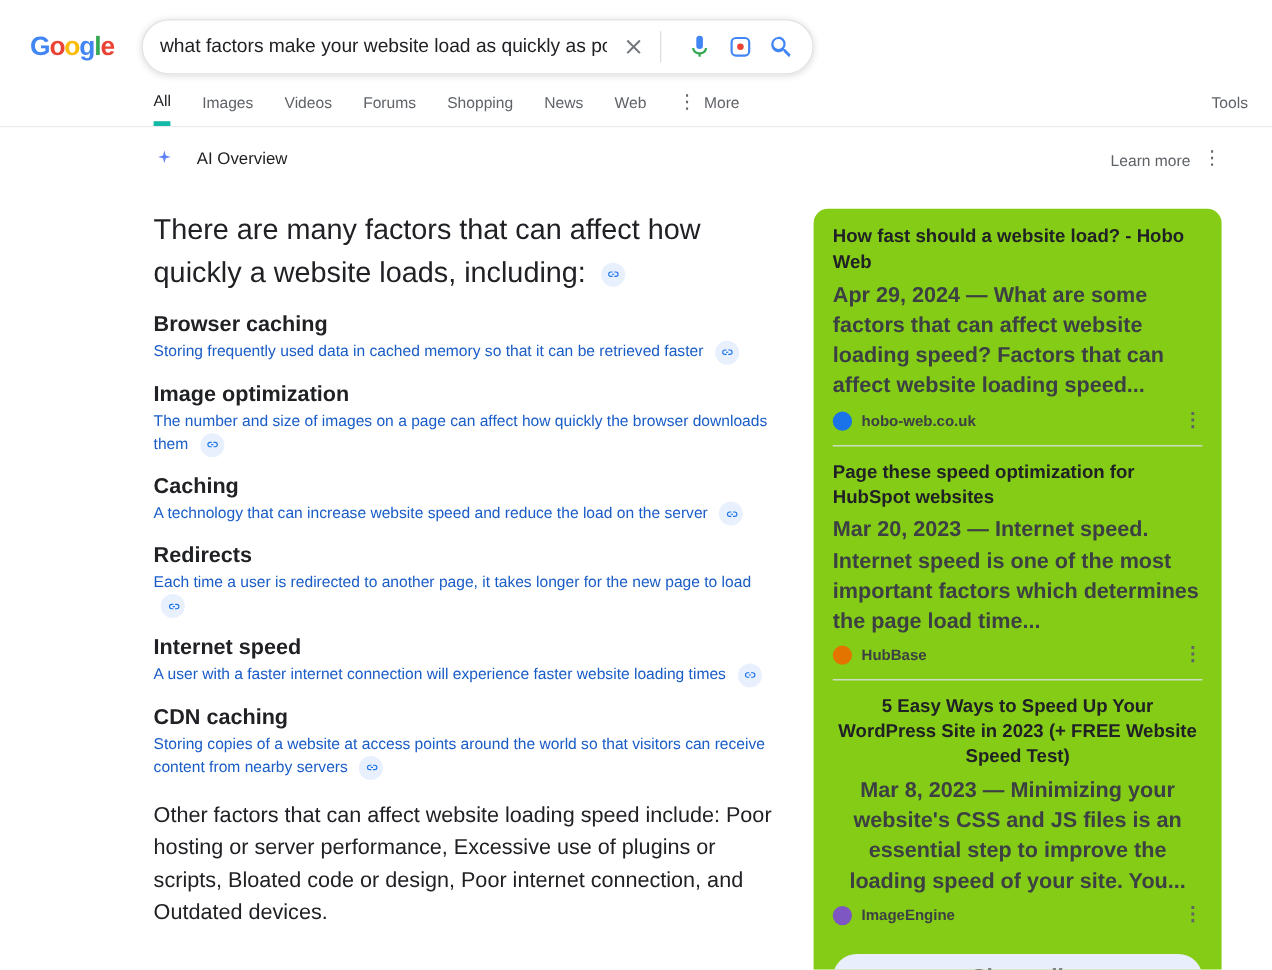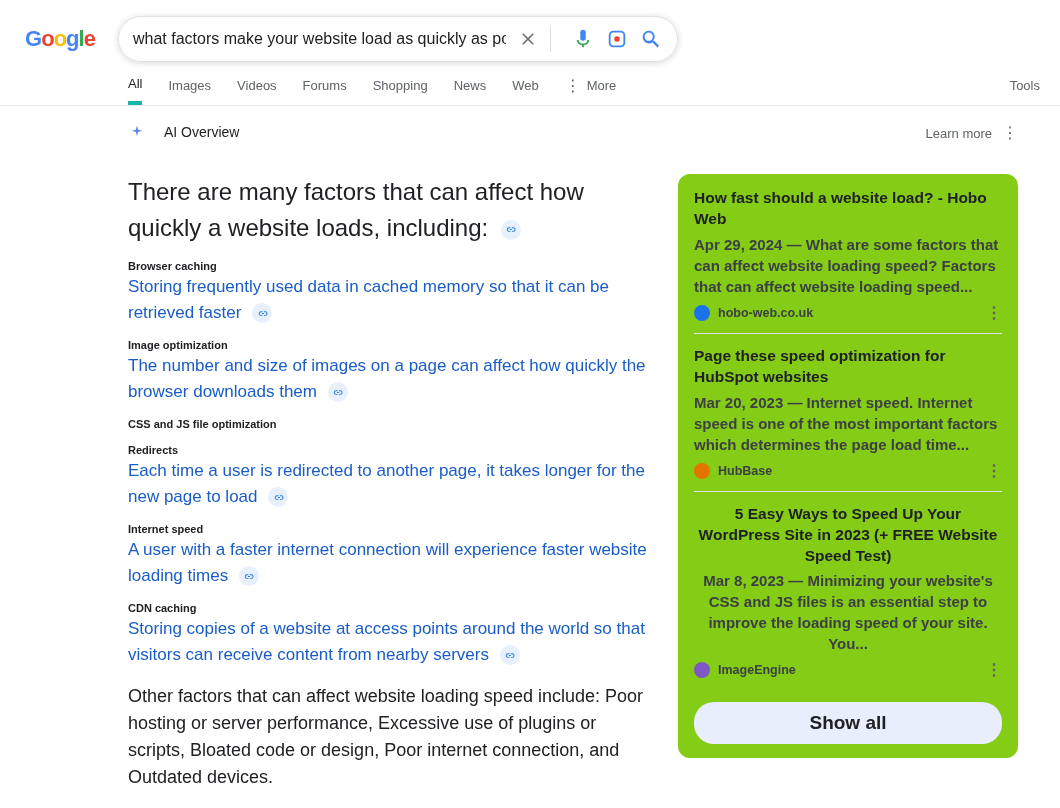--- a/index.html
+++ b/index.html
@@ -21,28 +21,28 @@
   .sidecol { width: 340px; }
   .ai-header { display: flex; align-items: center; justify-content: space-between; margin-bottom: 14px; width: 890px; }
   .ai-title-wrap { display: flex; align-items: flex-start; gap: 18px; }
   .ai-title { font-size: 14px; font-weight: 500; color: #202124; }
   .spark { width: 18px; height: 18px; display: inline-block; }
   .learn { display: flex; align-items: center; gap: 10px; font-size: 13px; color: #5f6368; }
   .intro { font-size: 24px; line-height: 1.5; color: #202124; margin-bottom: 14px; }
   .link-chip { display: inline-flex; width: 20px; height: 20px; border-radius: 10px; background: #e8f0fe; align-items: center; justify-content: center; margin-left: 6px; vertical-align: middle; cursor: pointer; }
   .link-chip svg { width: 11px; height: 11px; }
   .factor { margin-bottom: 14px; }
-  .factor-title { font-size: 11px; font-weight: 700; color: #202124; margin-bottom: 2px; }
-  .factor-desc { font-size: 17px; color: #1a5dc7; line-height: 1.5; }
+  .factor-title { font-size: 18px; font-weight: 700; color: #202124; margin-bottom: 2px; }
+  .factor-desc { font-size: 13px; color: #1a5dc7; line-height: 1.5; }
   .outro { font-size: 18px; line-height: 1.5; color: #202124; margin-top: 16px; }
   .sidepanel { background: #84cc16; border-radius: 12px; padding: 14px 16px; font-weight: bold; }
   .card { padding-bottom: 12px; margin-bottom: 12px; border-bottom: 1px solid #dde3ee; }
   .card:last-of-type { border-bottom: none; text-align: center; }
   .card-title { font-size: 15.5px; color: #202124; margin-bottom: 4px; line-height: 1.35; }
-  .card-snip { font-size: 15px; color: #3c4043; line-height: 1.4; }
+  .card-snip { font-size: 18px; color: #3c4043; line-height: 1.4; }
   .card-meta { display: flex; align-items: center; margin-top: 8px; gap: 8px; font-size: 12.5px; color: #3c4043; }
   .card-favicon { width: 16px; height: 16px; border-radius: 50%; background: #e37400; display: inline-block; }
   .card-favicon.blue { background: #1a73e8; }
   .card-favicon.purple { background: #7e57c2; }
   .card-menu { margin-left: auto; color: #5f6368; cursor: pointer; font-size: 16px; line-height: 1; }
   .show-all { background: #e8eefb; border-radius: 20px; text-align: center; padding: 10px; font-size: 19px; color: #202124; cursor: pointer; margin-top: 4px; }
   .dots3 { font-size: 16px; line-height: 0.5; cursor: pointer; color: #5f6368; }
 </style>
 </head>
 <body>
@@ -138,21 +138,28 @@
         </div>
         <div class="factor">
           <div class="factor-title">Image optimization</div>
           <div class="factor-desc">The number and size of images on a page can affect how quickly the browser downloads them <span class="link-chip">
               <svg viewBox="0 0 24 24">
                 <path fill="#1a73e8" d="M3.9 12a5 5 0 015-5h3v2h-3a3 3 0 000 6h3v2h-3a5 5 0 01-5-5zm7-1h4v2h-4zm4.1-4h3a5 5 0 010 10h-3v-2h3a3 3 0 000-6h-3z"></path>
               </svg>
             </span></div>
         </div>
         <div class="factor">
-          <div class="factor-title">CSS and JS file optimization</div>
+          <div class="factor-title">Caching</div>
+          <div class="factor-desc">A technology that can increase website speed and reduce the load on the server <span class="link-chip">
+              <svg viewBox="0 0 24 24">
+                <path fill="#1a73e8" d="M3.9 12a5 5 0 015-5h3v2h-3a3 3 0 000 6h3v2h-3a5 5 0 01-5-5zm7-1h4v2h-4zm4.1-4h3a5 5 0 010 10h-3v-2h3a3 3 0 000-6h-3z"></path>
+              </svg>
+            </span></div>
+        </div>
+        <div class="factor">
         </div>
         <div class="factor">
           <div class="factor-title">Redirects</div>
           <div class="factor-desc">Each time a user is redirected to another page, it takes longer for the new page to load <span class="link-chip">
               <svg viewBox="0 0 24 24">
                 <path fill="#1a73e8" d="M3.9 12a5 5 0 015-5h3v2h-3a3 3 0 000 6h3v2h-3a5 5 0 01-5-5zm7-1h4v2h-4zm4.1-4h3a5 5 0 010 10h-3v-2h3a3 3 0 000-6h-3z"></path>
               </svg>
             </span></div>
         </div>
         <div class="factor">

